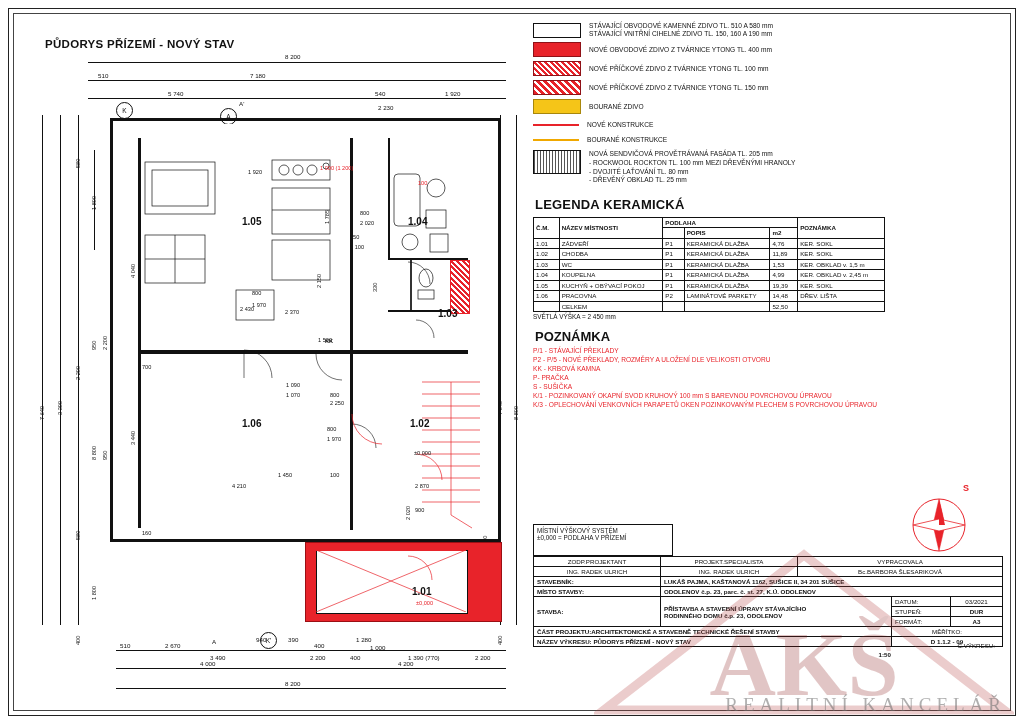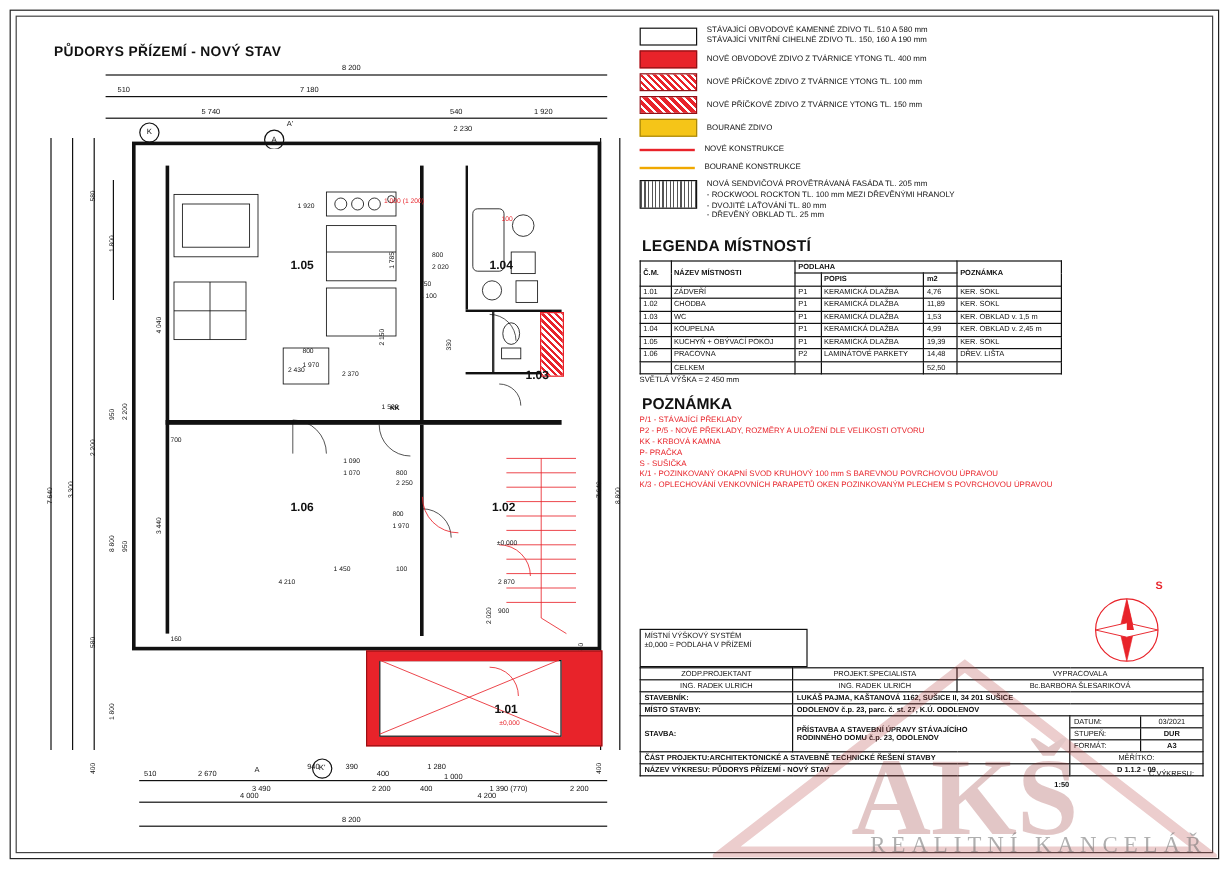--- a/index.html
+++ b/index.html
@@ -321,21 +321,21 @@
     <div class="lg-row" style="margin-top:4px;align-items:flex-start;">
       <div class="sw hatchgrey" style="height:22px;"></div>
       <div class="two-line">
         <div class="lg-txt2">NOVÁ SENDVIČOVÁ PROVĚTRÁVANÁ FASÁDA TL. 205 mm</div>
         <div class="lg-txt2">- ROCKWOOL ROCKTON TL. 100 mm MEZI DŘEVĚNÝMI HRANOLY</div>
         <div class="lg-txt2">- DVOJITÉ LAŤOVÁNÍ TL. 80 mm</div>
         <div class="lg-txt2">- DŘEVĚNÝ OBKLAD TL. 25 mm</div>
       </div>
     </div>
 
-    <div class="lg-title" style="margin-top:12px;">LEGENDA MÍSTNOSTÍ</div>
+    <div class="lg-title" style="margin-top:12px;">LEGENDA KERAMICKÁ</div>
 
     <table class="rooms">
       <tbody>
           <tr>
         <th rowspan="2" style="width:22px;">Č.M.</th>
         <th rowspan="2" style="width:110px;">NÁZEV MÍSTNOSTI</th>
         <th colspan="3" class="ctr">PODLAHA</th>
         <th rowspan="2" style="width:90px;">POZNÁMKA</th>
       </tr>
       <tr>

